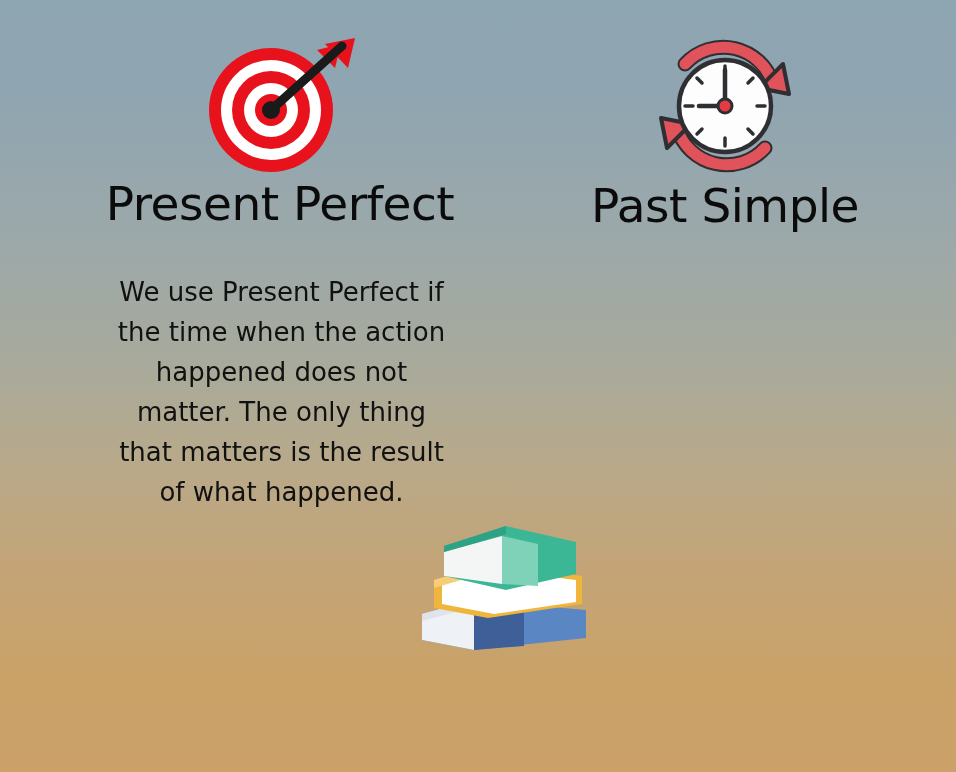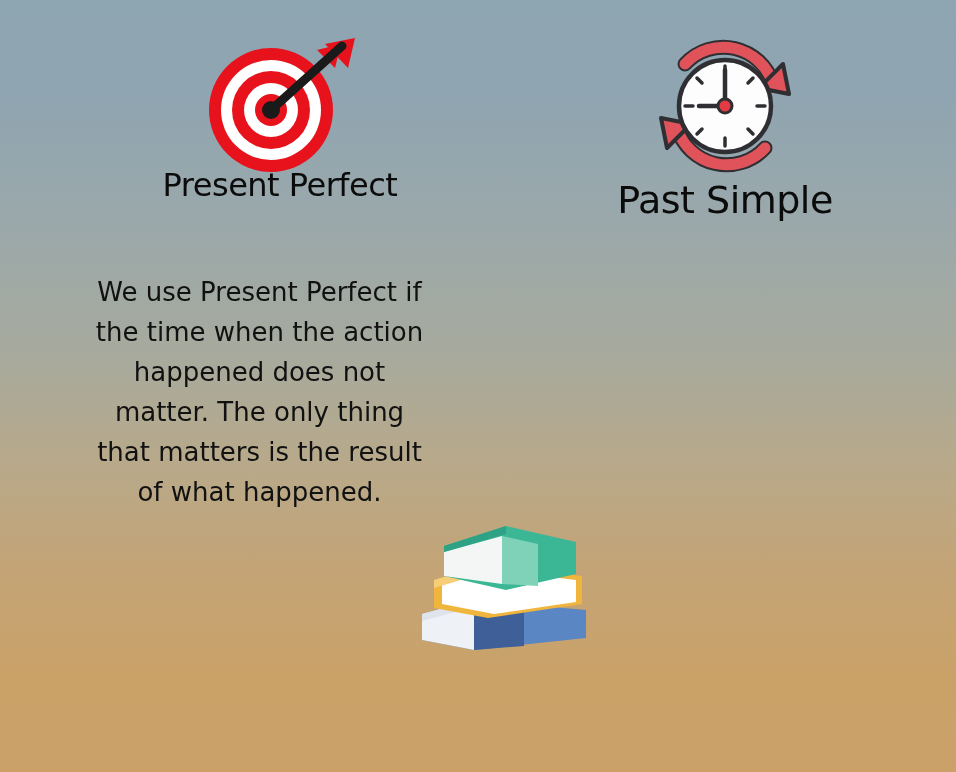--- a/index.html
+++ b/index.html
@@ -56,24 +56,25 @@
     letter-spacing: -0.5px;
     white-space: nowrap;
   }
 
   .body-text {
     position: absolute;
     text-align: center;
     color: #111111;
     font-family: "DejaVu Sans", sans-serif;
     font-weight: 400;
+    margin-left: 22px;
   }
 
-  #present-title { top: 166px; font-size: 32px; }
-  #past-title    { top: 178px; font-size: 38px; }
+  #present-title { top: 176px; font-size: 47px; }
+  #past-title    { top: 178px; font-size: 47px; }
 
   #present-body {
     top: 272px;
     left: 92px;
     width: 335px;
     font-size: 26px;
     line-height: 40px;
   }
   #past-body {
     top: 280px;

